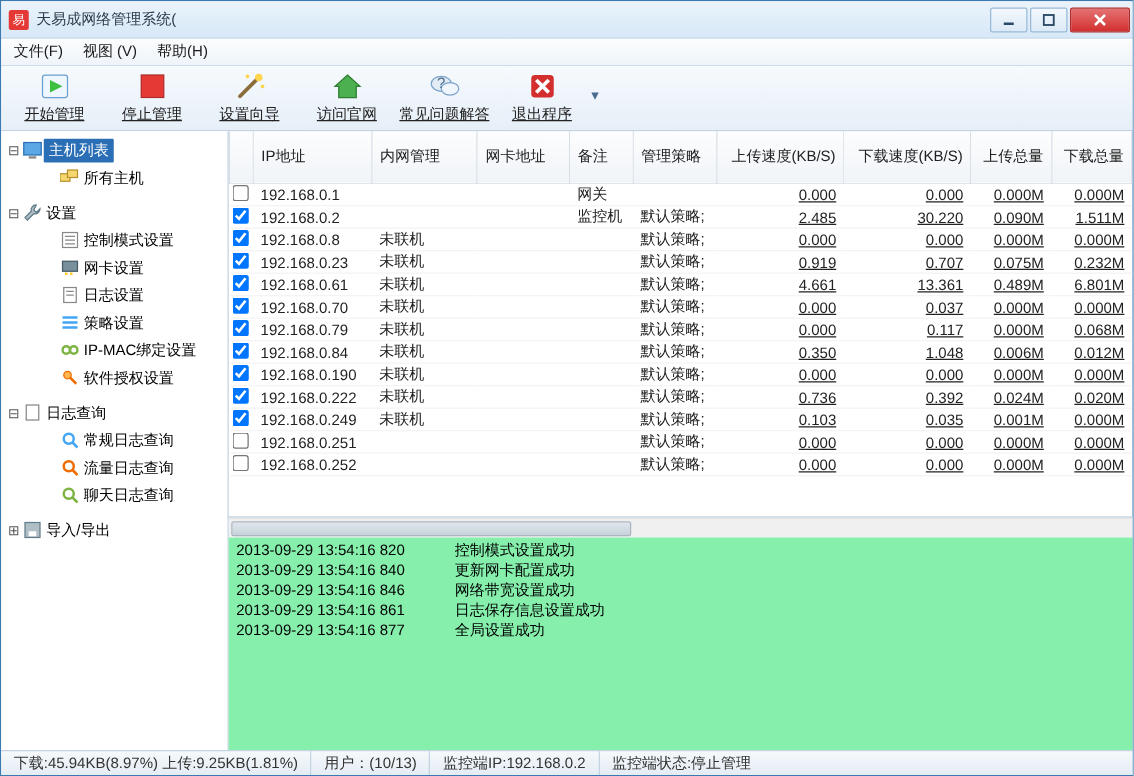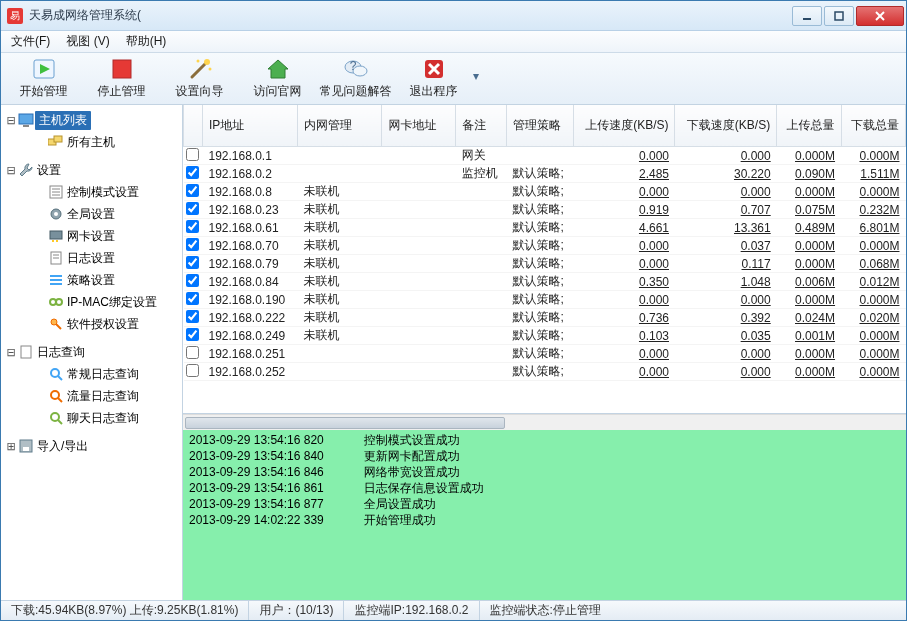--- a/index.html
+++ b/index.html
@@ -10,21 +10,21 @@
 .titlebar .title { flex: 1; color: #2b3a4a; }
 .titlebar .winbtns { display: flex; }
 .titlebar .winbtn { width: 30px; height: 20px; margin-left: 2px; display: flex; align-items: center; justify-content: center; border: 1px solid #9abbd6; border-radius: 2px; background: linear-gradient(#f3f8fc,#dceaf6); cursor: default; }
 .titlebar .winbtn.close { width: 48px; background: linear-gradient(#e57373,#d32f2f); border-color: #b02a2a; color: #fff; }
 .titlebar .winbtn svg { pointer-events: none; }
 .menubar { height: 22px; background: linear-gradient(#fcfdfe,#eef4fa); border-bottom: 1px solid #cddbe8; display: flex; align-items: center; padding: 0 10px; gap: 16px; color: #1a1a1a; }
 .menubar span { cursor: default; }
 .toolbar { height: 52px; background: linear-gradient(#f6fafd,#e6eff8); border-bottom: 1px solid #c3d3e2; display: flex; align-items: center; padding: 0 4px; }
 .tbtn { width: 78px; height: 50px; display: flex; flex-direction: column; align-items: center; justify-content: center; gap: 2px; cursor: default; border-right: 1px solid transparent; }
 .tbtn .ic { width: 24px; height: 24px; display: flex; align-items: center; justify-content: center; }
-.tbtn .lbl { color: #222; }
+.tbtn .lbl { color: #222; text-decoration: underline; }
 .tdrop { width: 8px; display: flex; align-items: flex-end; padding-bottom: 6px; color: #4a6d90; }
 .content { flex: 1; display: flex; min-height: 0; }
 .sidebar { width: 182px; border-right: 1px solid #c3d3e2; background: #fff; overflow: auto; padding: 4px 2px; }
 .tree-node { display: flex; align-items: center; height: 22px; padding-left: 2px; cursor: default; white-space: nowrap; }
 .tree-node .exp { width: 12px; text-align: center; color: #555; font-size: 11px; }
 .tree-node .ic { width: 18px; display: flex; align-items: center; justify-content: center; }
 .tree-node .txt { padding-left: 2px; }
 .tree-node.sel .txt { background: #2a6fb5; color: #fff; padding: 1px 4px; border-radius: 1px; }
 .gchild { padding-left: 44px; }
 .main { flex: 1; display: flex; flex-direction: column; min-width: 0; }
@@ -174,29 +174,20 @@
               <rect x="1" y="1" width="12" height="12" fill="#fff" stroke="#888"></rect>
               <line x1="3" y1="4" x2="11" y2="4" stroke="#888"></line>
               <line x1="3" y1="7" x2="11" y2="7" stroke="#888"></line>
               <line x1="3" y1="10" x2="11" y2="10" stroke="#888"></line>
             </svg>
           </span>
           <span class="txt">控制模式设置</span>
         </div>
       <div class="tree-node gchild">
           <span class="ic">
-            <svg width="14" height="14">
-              <circle cx="7" cy="7" r="5" fill="#90a4ae" stroke="#546e7a"></circle>
-              <circle cx="7" cy="7" r="2" fill="#fff"></circle>
-            </svg>
-          </span>
-          <span class="txt">全局设置</span>
-        </div>
-      <div class="tree-node gchild">
-          <span class="ic">
             <svg width="14" height="12">
               <rect x="1" y="1" width="12" height="8" fill="#78909c" stroke="#455a64"></rect>
               <rect x="3" y="10" width="2" height="2" fill="#ffca28"></rect>
               <rect x="7" y="10" width="2" height="2" fill="#ffca28"></rect>
             </svg>
           </span>
           <span class="txt">网卡设置</span>
         </div>
       <div class="tree-node gchild">
           <span class="ic">
@@ -480,24 +471,20 @@
             <span>网络带宽设置成功</span>
           </div>
           <div class="logrow">
             <span>2013-09-29 13:54:16 861</span>
             <span>日志保存信息设置成功</span>
           </div>
           <div class="logrow">
             <span>2013-09-29 13:54:16 877</span>
             <span>全局设置成功</span>
           </div>
-          <div class="logrow">
-            <span>2013-09-29 14:02:22 339</span>
-            <span>开始管理成功</span>
-          </div>
         </div>
     </div>
 
   </div>
 
   <div class="statusbar">
     <div class="seg">下载:45.94KB(8.97%) 上传:9.25KB(1.81%)</div>
     <div class="seg">用户：(10/13)</div>
     <div class="seg">监控端IP:192.168.0.2</div>
     <div class="seg" style="flex:1;border-right:none">监控端状态:停止管理</div>

